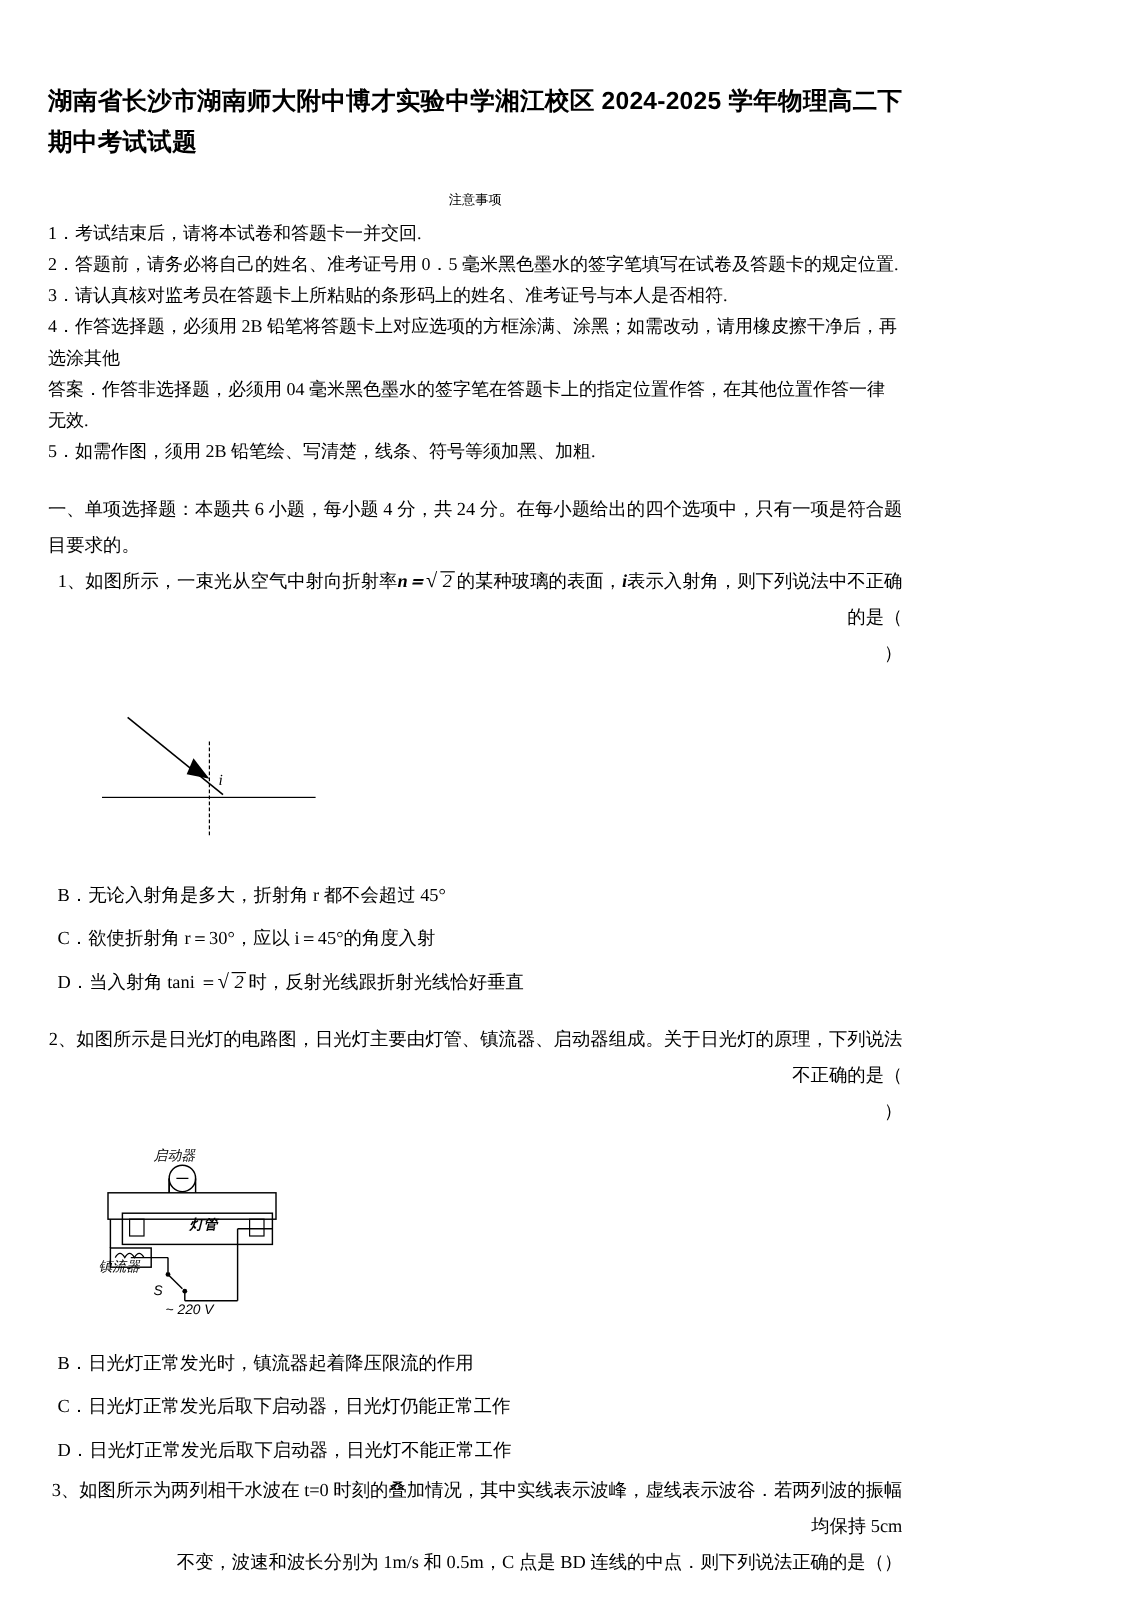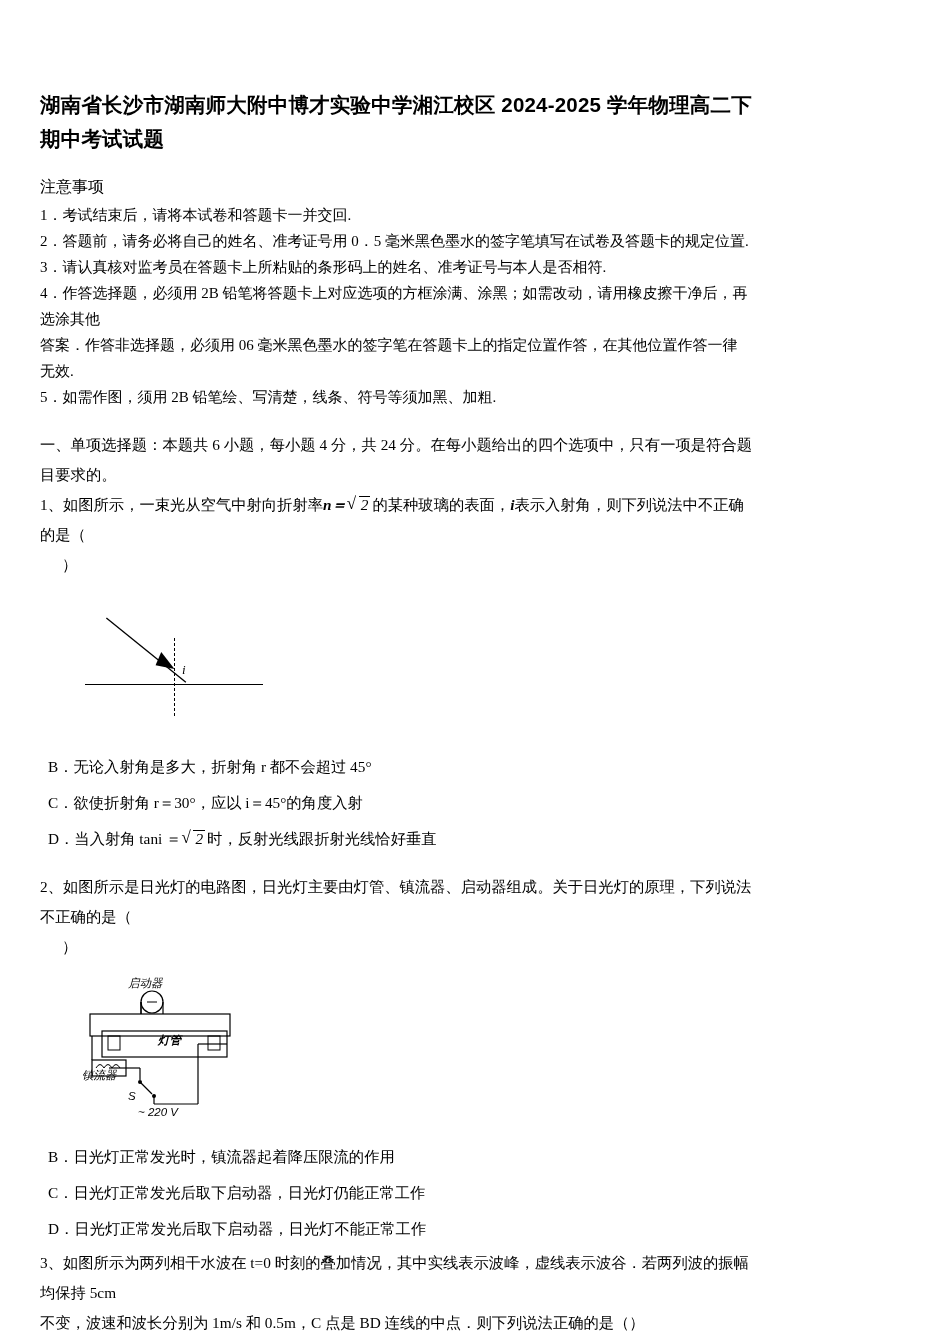--- a/index.html
+++ b/index.html
@@ -13,53 +13,55 @@
     font-family: "Liberation Serif", serif;
     color: #000;
     position: relative;
     overflow: hidden;
   }
   .page {
     position: relative;
     width: 792px;
     height: 1344px;
     box-sizing: border-box;
-    padding: 88px 40px 0 40px;
+    padding: 68px 40px 0 40px;
   }
   .doc-title {
     font-family: "Liberation Sans", sans-serif;
     font-weight: bold;
     font-size: 20.5px;
     line-height: 34px;
     letter-spacing: 0.2px;
     margin: 0 0 18px 0;
     color: #000;
   }
   .section-label {
-    font-size: 16px;
+    font-size: 11px;
     line-height: 26px;
     margin: 6px 0 2px 0;
+    text-align: center;
   }
   .notice-item {
     font-size: 15px;
     line-height: 26px;
     margin: 0;
   }
   .gap-sm { height: 14px; }
   .gap-md { height: 20px; }
   .para {
     font-size: 15.3px;
     line-height: 30px;
     margin: 0;
     text-align: justify;
   }
   .q-line {
     font-size: 15.3px;
     line-height: 30px;
     margin: 0;
+    text-align: right;
   }
   .opt {
     font-size: 15.3px;
     line-height: 34px;
     margin: 0 0 2px 0;
     padding-left: 8px;
   }
   .it { font-style: italic; font-weight: bold; }
   .sqrt {
     display: inline-block;
@@ -141,21 +143,21 @@
 <div class="page">
 
   <h1 class="doc-title">湖南省长沙市湖南师大附中博才实验中学湘江校区 2024-2025 学年物理高二下期中考试试题</h1>
 
   <div class="section-label">注意事项</div>
 
   <p class="notice-item">1．考试结束后，请将本试卷和答题卡一并交回.</p>
   <p class="notice-item">2．答题前，请务必将自己的姓名、准考证号用 0．5 毫米黑色墨水的签字笔填写在试卷及答题卡的规定位置.</p>
   <p class="notice-item">3．请认真核对监考员在答题卡上所粘贴的条形码上的姓名、准考证号与本人是否相符.</p>
   <p class="notice-item">4．作答选择题，必须用 2B 铅笔将答题卡上对应选项的方框涂满、涂黑；如需改动，请用橡皮擦干净后，再选涂其他</p>
-  <p class="notice-item">答案．作答非选择题，必须用 06 毫米黑色墨水的签字笔在答题卡上的指定位置作答，在其他位置作答一律无效.</p>
+  <p class="notice-item">答案．作答非选择题，必须用 04 毫米黑色墨水的签字笔在答题卡上的指定位置作答，在其他位置作答一律无效.</p>
   <p class="notice-item">5．如需作图，须用 2B 铅笔绘、写清楚，线条、符号等须加黑、加粗.</p>
 
   <div class="gap-md"></div>
 
   <p class="para">一、单项选择题：本题共 6 小题，每小题 4 分，共 24 分。在每小题给出的四个选项中，只有一项是符合题目要求的。</p>
 
   <p class="q-line">
     <span>1、如图所示，一束光从空气中射向折射率</span><span class="it">n＝</span><span class="sqrt"><span>2</span></span><span>的某种玻璃的表面，</span><span class="it">i</span><span>表示入射角，则下列说法中不正确的是（</span>
   </p>
   <p class="q-line" style="padding-left:22px">）</p>

